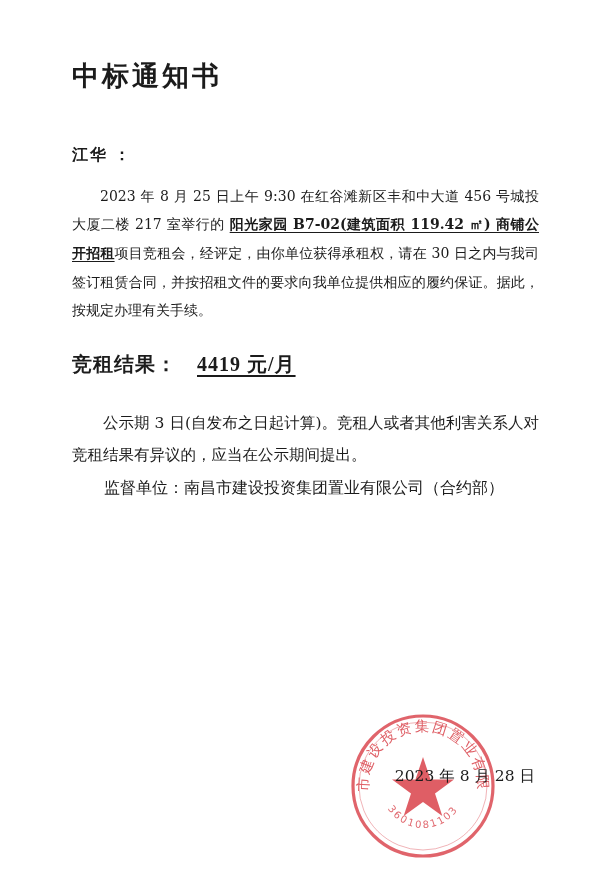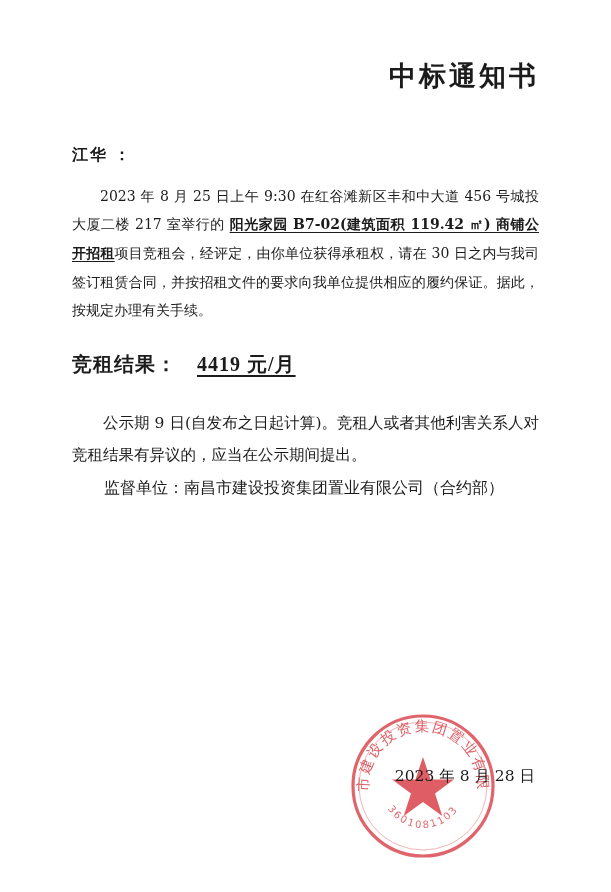--- a/index.html
+++ b/index.html
@@ -16,21 +16,21 @@
     overflow: hidden;
   }
   .page {
     position: relative;
     width: 611px;
     height: 892px;
     box-sizing: border-box;
     padding: 0 72px;
   }
   .doc-title {
-    text-align: right;
+    text-align: left;
     font-size: 27px;
     font-weight: bold;
     letter-spacing: 3px;
     margin-top: 58px;
     margin-bottom: 0;
     font-family: Liberation Sans, sans-serif;
   }
   .recipient {
     margin-top: 48px;
     font-size: 16px;
@@ -134,21 +134,21 @@
 
   <div class="body-para">
     <span>2023 年 8 月 25 日上午 9:30 在红谷滩新区丰和中大道 456 号城投大厦二楼 217 室举行的 </span><span class="emph-bold-underline">阳光家园 B7-02(建筑面积 119.42 ㎡) 商铺公开招租</span><span>项目竞租会，经评定，由你单位获得承租权，请在 30 日之内与我司签订租赁合同，并按招租文件的要求向我单位提供相应的履约保证。据此，按规定办理有关手续。</span>
   </div>
 
   <div class="result-row">
     <span class="result-label">竞租结果：</span>
     <span class="result-value">4419 元/月</span>
   </div>
 
-  <div class="notice-para">公示期 9 日(自发布之日起计算)。竞租人或者其他利害关系人对竞租结果有异议的，应当在公示期间提出。</div>
+  <div class="notice-para">公示期 3 日(自发布之日起计算)。竞租人或者其他利害关系人对竞租结果有异议的，应当在公示期间提出。</div>
 
   <div class="contact-line">监督单位：南昌市建设投资集团置业有限公司（合约部）</div>
 
   <div class="seal">
     <svg width="150" height="150" viewBox="0 0 150 150" aria-hidden="true">
       <defs>
         <path id="sealArc" d="M 20,75 A 55,55 0 1 1 130,75"></path>
         <path id="sealArcBottom" d="M 33,75 A 42,42 0 0 0 117,75"></path>
       </defs>
       <circle cx="75" cy="75" r="70" fill="none" stroke="#d9424a" stroke-width="3.2" opacity="0.82"></circle>

